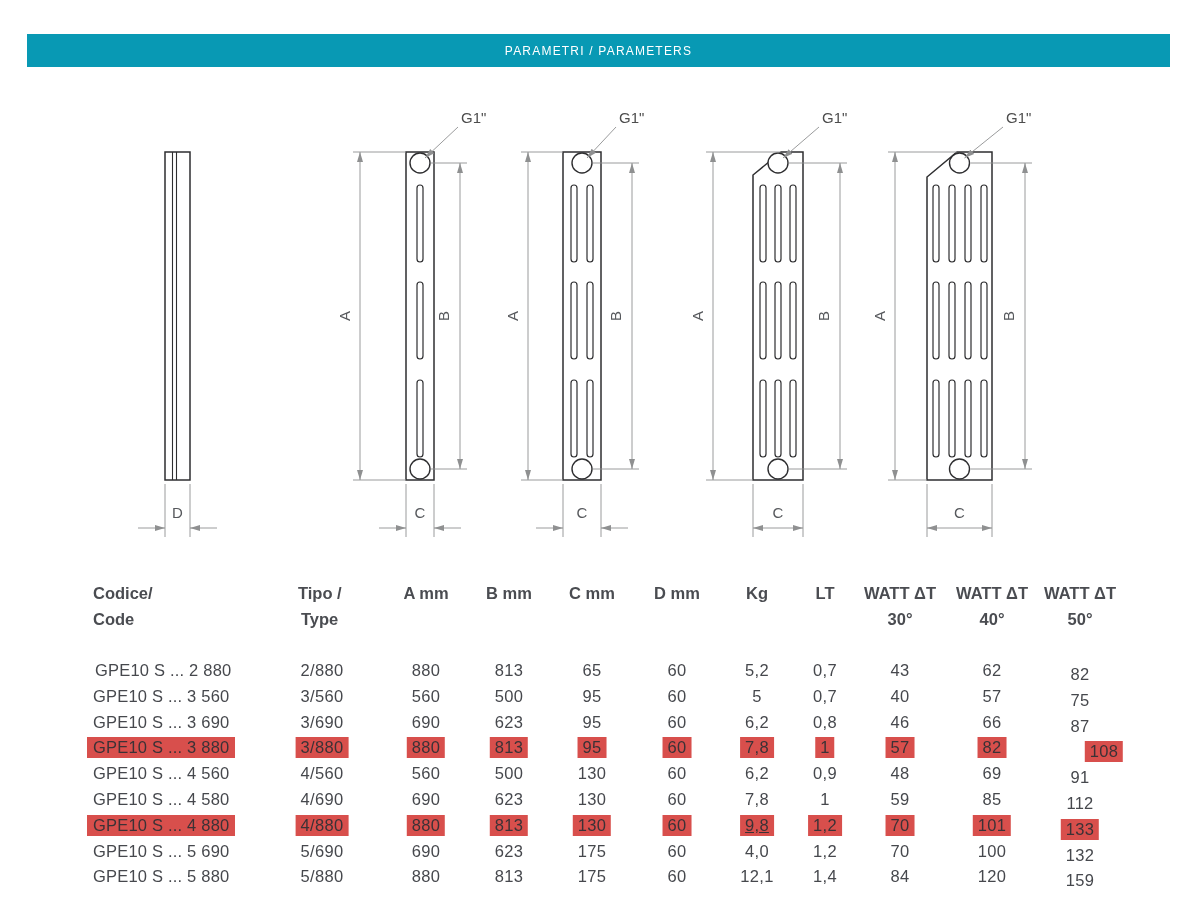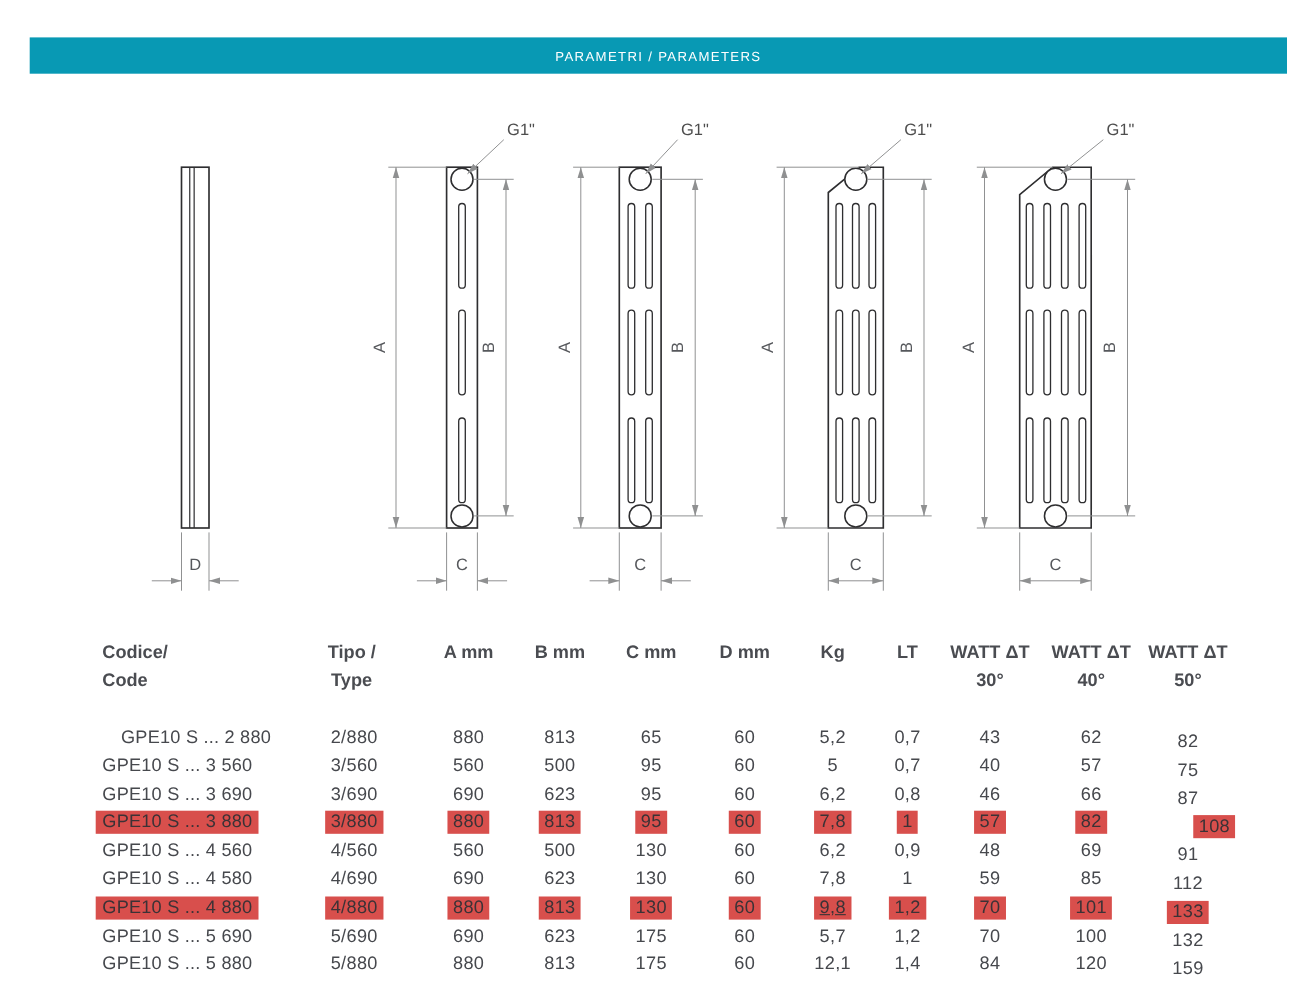--- a/index.html
+++ b/index.html
@@ -208,21 +208,21 @@
       <div>WATT ΔT</div>
       <div>40°</div>
     </div>
     <div class="hcell" style="left:1080px">
       <div>WATT ΔT</div>
       <div>50°</div>
     </div>
   </div>
   <div id="tbody">
       <div class="trow" style="top: 658px;">
-        <span class="cell la" style="left: 110px;">GPE10 S ... 2 880</span>
+        <span class="cell la" style="left: 95px;">GPE10 S ... 2 880</span>
         <span class="cell" style="left: 322px;">2/880</span>
         <span class="cell" style="left: 426px;">880</span>
         <span class="cell" style="left: 509px;">813</span>
         <span class="cell" style="left: 592px;">65</span>
         <span class="cell" style="left: 677px;">60</span>
         <span class="cell" style="left: 757px;">5,2</span>
         <span class="cell" style="left: 825px;">0,7</span>
         <span class="cell" style="left: 900px;">43</span>
         <span class="cell" style="left: 992px;">62</span>
         <span class="cell" style="left: 1080px; top: 6px;">82</span>
@@ -305,21 +305,21 @@
         <span class="cell hl" style="left: 992px;">101</span>
         <span class="cell hl" style="left: 1080px; top: 6px;">133</span>
       </div>
       <div class="trow" style="top: 838.6px;">
         <span class="cell la" style="left: 93px;">GPE10 S ... 5 690</span>
         <span class="cell" style="left: 322px;">5/690</span>
         <span class="cell" style="left: 426px;">690</span>
         <span class="cell" style="left: 509px;">623</span>
         <span class="cell" style="left: 592px;">175</span>
         <span class="cell" style="left: 677px;">60</span>
-        <span class="cell" style="left: 757px;">5,7</span>
+        <span class="cell" style="left: 757px;">4,0</span>
         <span class="cell" style="left: 825px;">1,2</span>
         <span class="cell" style="left: 900px;">70</span>
         <span class="cell" style="left: 992px;">100</span>
         <span class="cell" style="left: 1080px; top: 6px;">132</span>
       </div>
       <div class="trow" style="top: 864.4px;">
         <span class="cell la" style="left: 93px;">GPE10 S ... 5 880</span>
         <span class="cell" style="left: 322px;">5/880</span>
         <span class="cell" style="left: 426px;">880</span>
         <span class="cell" style="left: 509px;">813</span>

